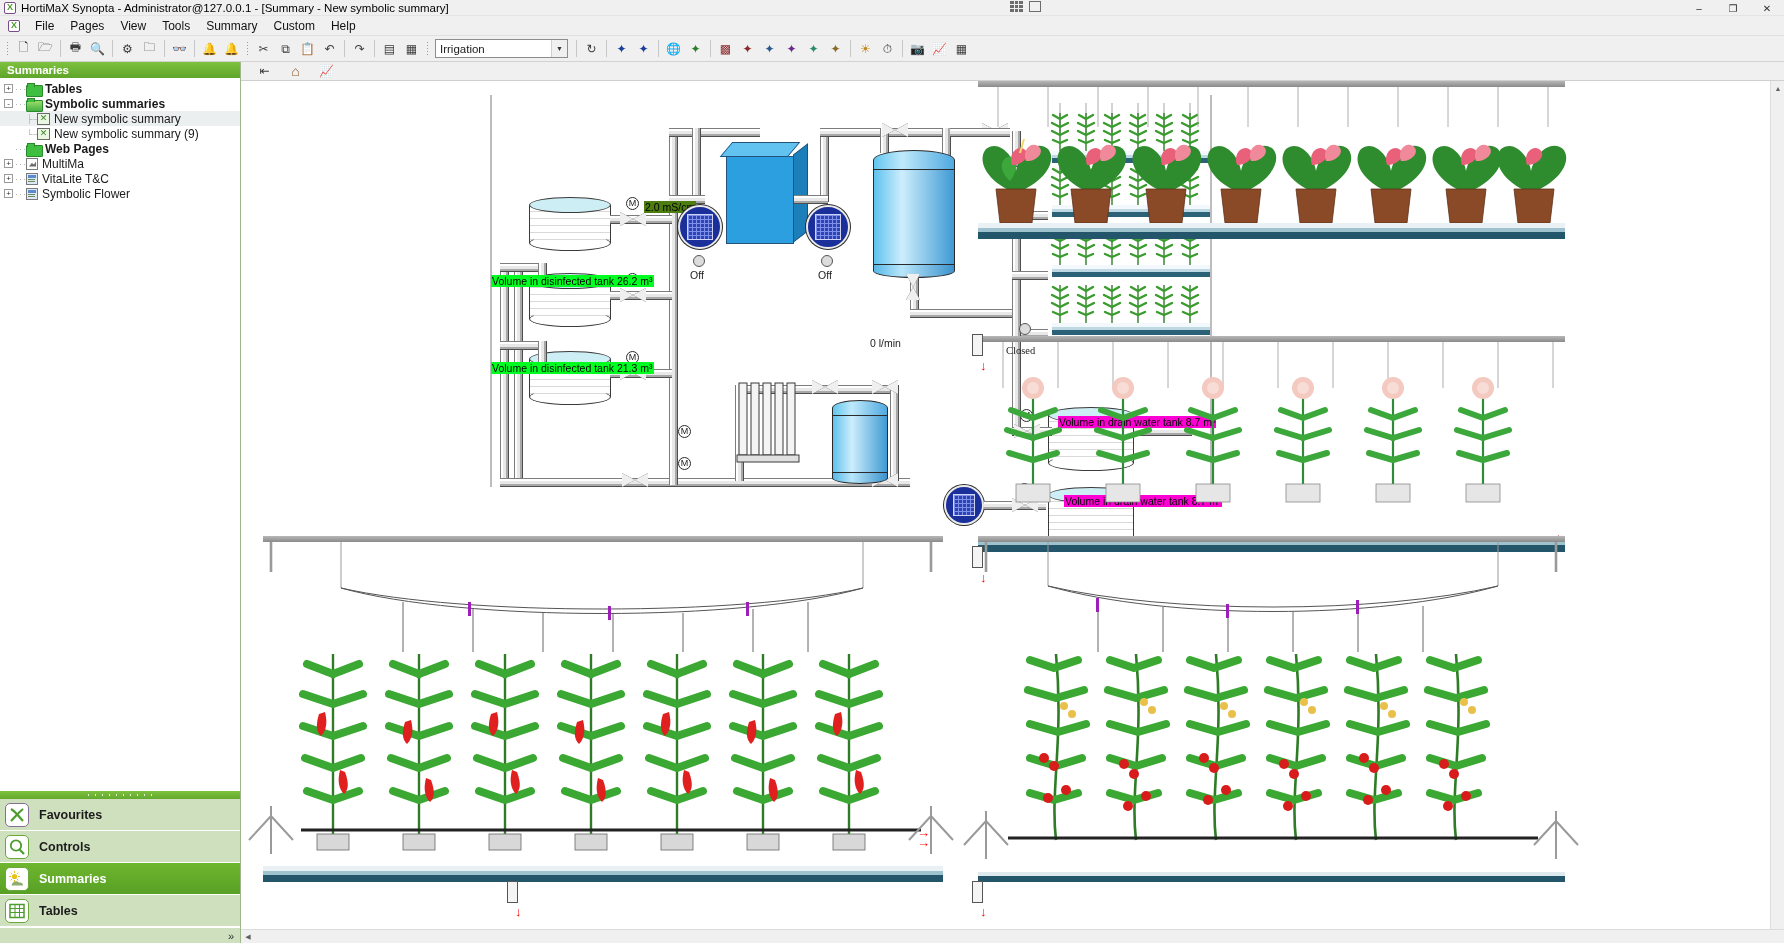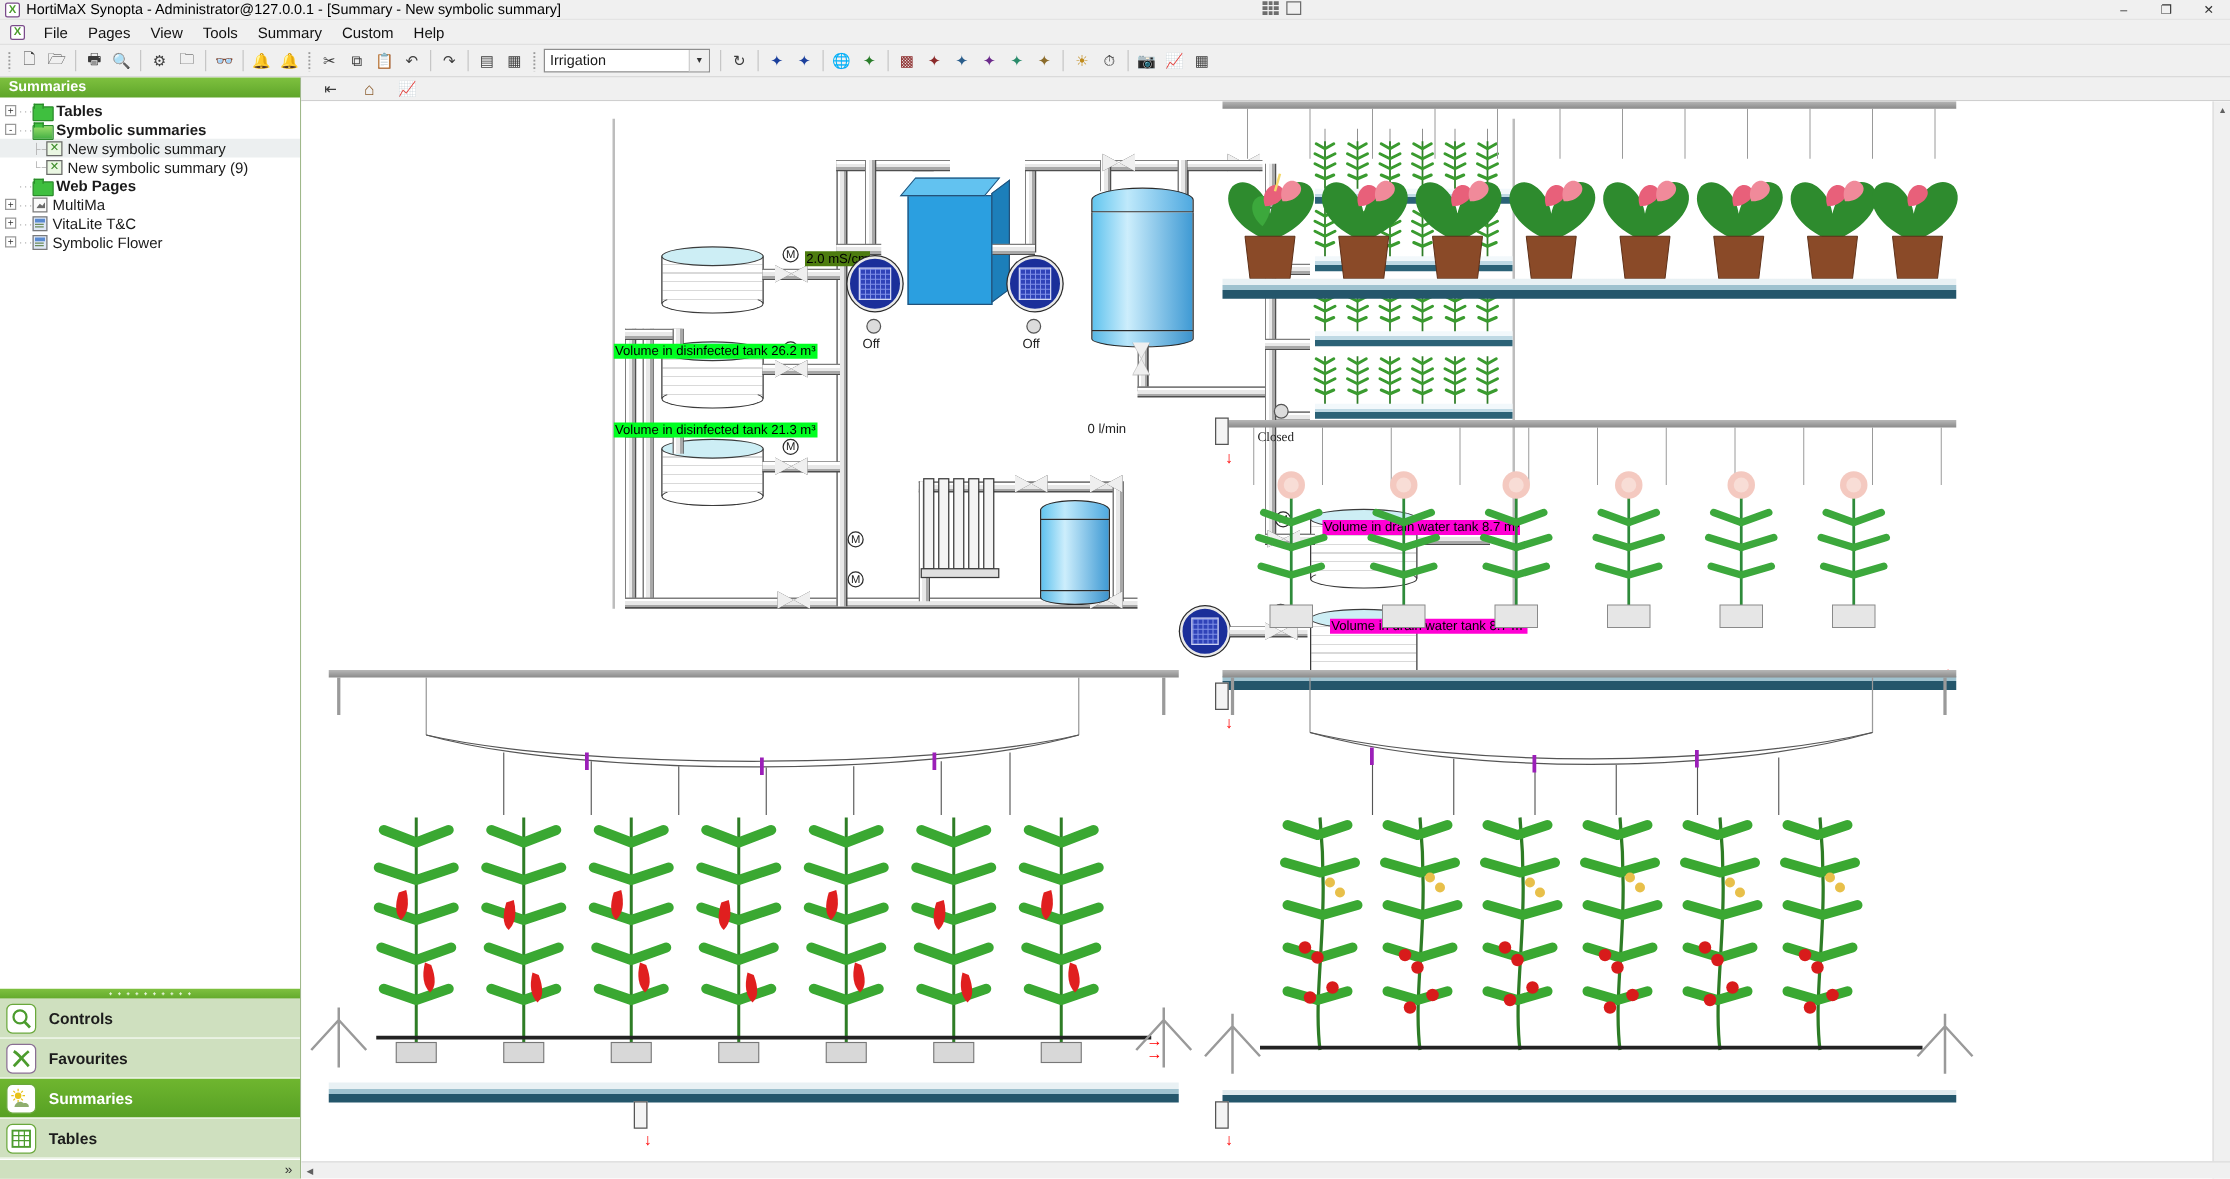--- a/index.html
+++ b/index.html
@@ -366,37 +366,37 @@
         <span class="nlabel">Symbolic Flower</span>
       </div>
     </div>
 
     <div id="navsplit">
       <span class="dots2"></span>
     </div>
 
     <div id="nav">
       <div class="navitem">
+        <span class="navico">
+          <svg width="18" height="18" viewBox="0 0 18 18">
+            <path d="M3 3 C8 6 11 11 15 15" stroke="#4c9c2e" stroke-width="2.2" fill="none"></path>
+            <path d="M15 3 C10 7 7 11 3 15" stroke="#4c9c2e" stroke-width="2.2" fill="none"></path>
+          </svg>
+        </span>
+        <span class="navlabel">Favourites</span>
+      </div>
+
+      <div class="navitem">
         <span class="navico g">
           <svg width="18" height="18" viewBox="0 0 18 18">
             <circle cx="8" cy="7.5" r="5.2" stroke="#4c9c2e" stroke-width="1.8" fill="none"></circle>
             <path d="M11.6 11.4 L16 16" stroke="#4c9c2e" stroke-width="2.2" fill="none"></path>
           </svg>
         </span>
         <span class="navlabel">Controls</span>
-      </div>
-
-      <div class="navitem">
-        <span class="navico">
-          <svg width="18" height="18" viewBox="0 0 18 18">
-            <path d="M3 3 C8 6 11 11 15 15" stroke="#4c9c2e" stroke-width="2.2" fill="none"></path>
-            <path d="M15 3 C10 7 7 11 3 15" stroke="#4c9c2e" stroke-width="2.2" fill="none"></path>
-          </svg>
-        </span>
-        <span class="navlabel">Favourites</span>
       </div>
 
       <div class="navitem active">
         <span class="navico g">
           <svg width="18" height="18" viewBox="0 0 18 18">
             <circle cx="6.5" cy="6.5" r="2.6" fill="#e8c21a"></circle>
             <g stroke="#e8c21a" stroke-width="1">
                 <path d="M6.5 1v2M6.5 10v2M1 6.5h2M10 6.5h2M2.7 2.7l1.4 1.4M8.9 8.9l1.4 1.4M10.3 2.7L8.9 4.1M4.1 8.9L2.7 10.3"></path>
               </g>
             <path d="M4 14 C5.5 11 9 10.5 11 12.5 C13.5 12 15.5 13.6 15 15.5 L3.5 15.5 Z" fill="#8fae6e"></path>
@@ -466,21 +466,21 @@
 
         <div class="pipe-h" style="left:118px;top:196px;width:62px;"></div>
         <div class="valve" style="left:128px;top:193px;"></div>
         <div class="mbadge" style="left:134px;top:178px;">M</div>
 
         <div class="pipe-h" style="left:118px;top:274px;width:62px;"></div>
         <div class="valve" style="left:128px;top:271px;"></div>
         <div class="mbadge" style="left:134px;top:256px;">M</div>
 
         <div class="vtag green" style="left:-1px;top:180px;">Volume in disinfected tank  26.2 m³</div>
-        <div class="vtag green" style="left:-1px;top:243px;">Volume in disinfected tank  21.3 m³</div>
+        <div class="vtag green" style="left:-1px;top:267px;">Volume in disinfected tank  21.3 m³</div>
 
         <div class="pipe-v" style="left:177px;top:33px;height:84px;"></div>
         <div class="pipe-h" style="left:177px;top:33px;width:78px;"></div>
         <div class="pipe-v" style="left:200px;top:33px;height:70px;"></div>
         <div class="pipe-h" style="left:177px;top:100px;width:36px;"></div>
 
         <div class="vtag" style="left:152px;top:106px;background:#4d7c0f;">2.0 mS/cm</div>
 
         <div class="pump" style="left:186px;top:110px;">
           <div class="ring"></div>

